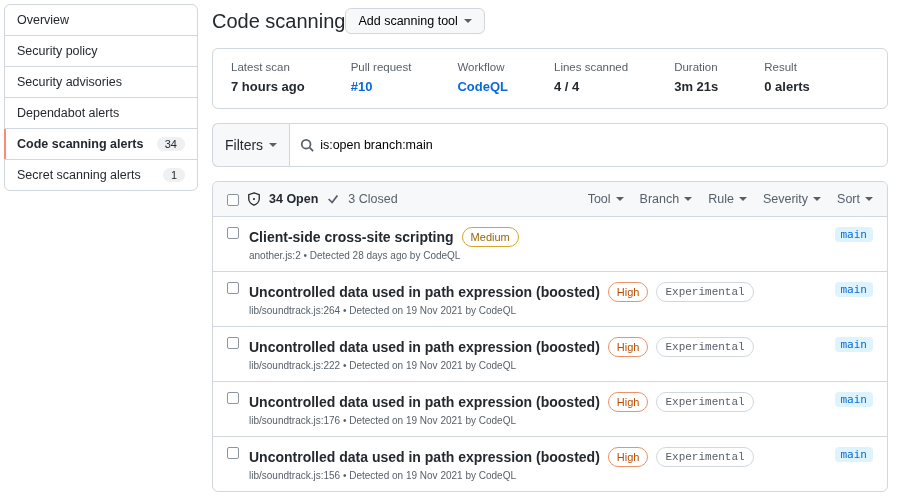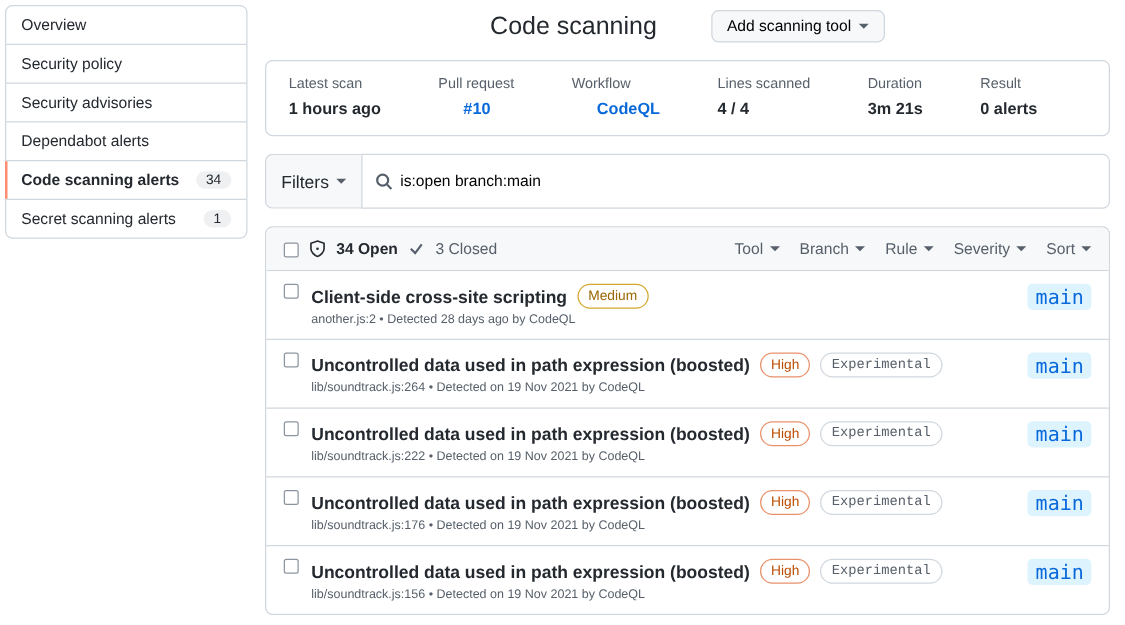--- a/index.html
+++ b/index.html
@@ -54,40 +54,39 @@
     color: #24292f;
   }
   
   .main {
     flex: 1;
     padding: 8px 12px 0 14px;
     min-width: 0;
   }
   .header {
     display: flex;
-    justify-content: center;
+    justify-content: flex-start;
     align-items: center;
     margin-bottom: 14px;
   }
   .page-title {
     font-size: 20px;
     font-weight: 400;
   }
   .btn {
     background: #f6f8fa;
     border: 1px solid #d0d7de;
     border-radius: 6px;
     padding: 5px 12px;
     font-size: 12.5px;
     font-weight: 500;
     display: inline-flex;
     align-items: center;
     gap: 4px;
     cursor: pointer;
-    margin-left: 43px;
   }
   .caret {
     display: inline-block;
     width: 0; height: 0;
     border-left: 4px solid transparent;
     border-right: 4px solid transparent;
     border-top: 4px solid #57606a;
     margin-left: 2px;
   }
   
@@ -101,21 +100,21 @@
   }
   .stat-label {
     font-size: 11.5px;
     color: #57606a;
     margin-bottom: 6px;
   }
   .stat-value {
     font-size: 13px;
     font-weight: 600;
   }
-  .stat-value.link { color: #0969da; font-weight: 600; margin-left: 20px; }
+  .stat-value.link { color: #0969da; font-weight: 600; }
   
   .filter-bar {
     display: flex;
     margin-bottom: 14px;
   }
   .filters-btn {
     background: #f6f8fa;
     border: 1px solid #d0d7de;
     border-right: none;
     border-radius: 6px 0 0 6px;
@@ -247,21 +246,21 @@
     font-family: Liberation Mono, monospace;
   }
   .alert-meta {
     font-size: 10px;
     color: #57606a;
   }
   .branch-tag {
     background: #ddf4ff;
     color: #0969da;
     font-family: ui-monospace, SFMono-Regular, Menlo, monospace;
-    font-size: 16px;
+    font-size: 11px;
     padding: 1px 6px;
     border-radius: 4px;
     align-self: flex-start;
   }
 </style>
 </head>
 <body>
 
 <nav class="sidebar">
   <div class="menu">
@@ -294,21 +293,21 @@
     <h1 class="page-title">Code scanning</h1>
     <button class="btn">
       <span>Add scanning tool</span>
       <span class="caret"></span>
     </button>
   </div>
 
   <div class="stats">
     <div>
       <div class="stat-label">Latest scan</div>
-      <div class="stat-value">1 hours ago</div>
+      <div class="stat-value">7 hours ago</div>
     </div>
     <div>
       <div class="stat-label">Pull request</div>
       <div class="stat-value link">#10</div>
     </div>
     <div>
       <div class="stat-label">Workflow</div>
       <div class="stat-value link">CodeQL</div>
     </div>
     <div>

